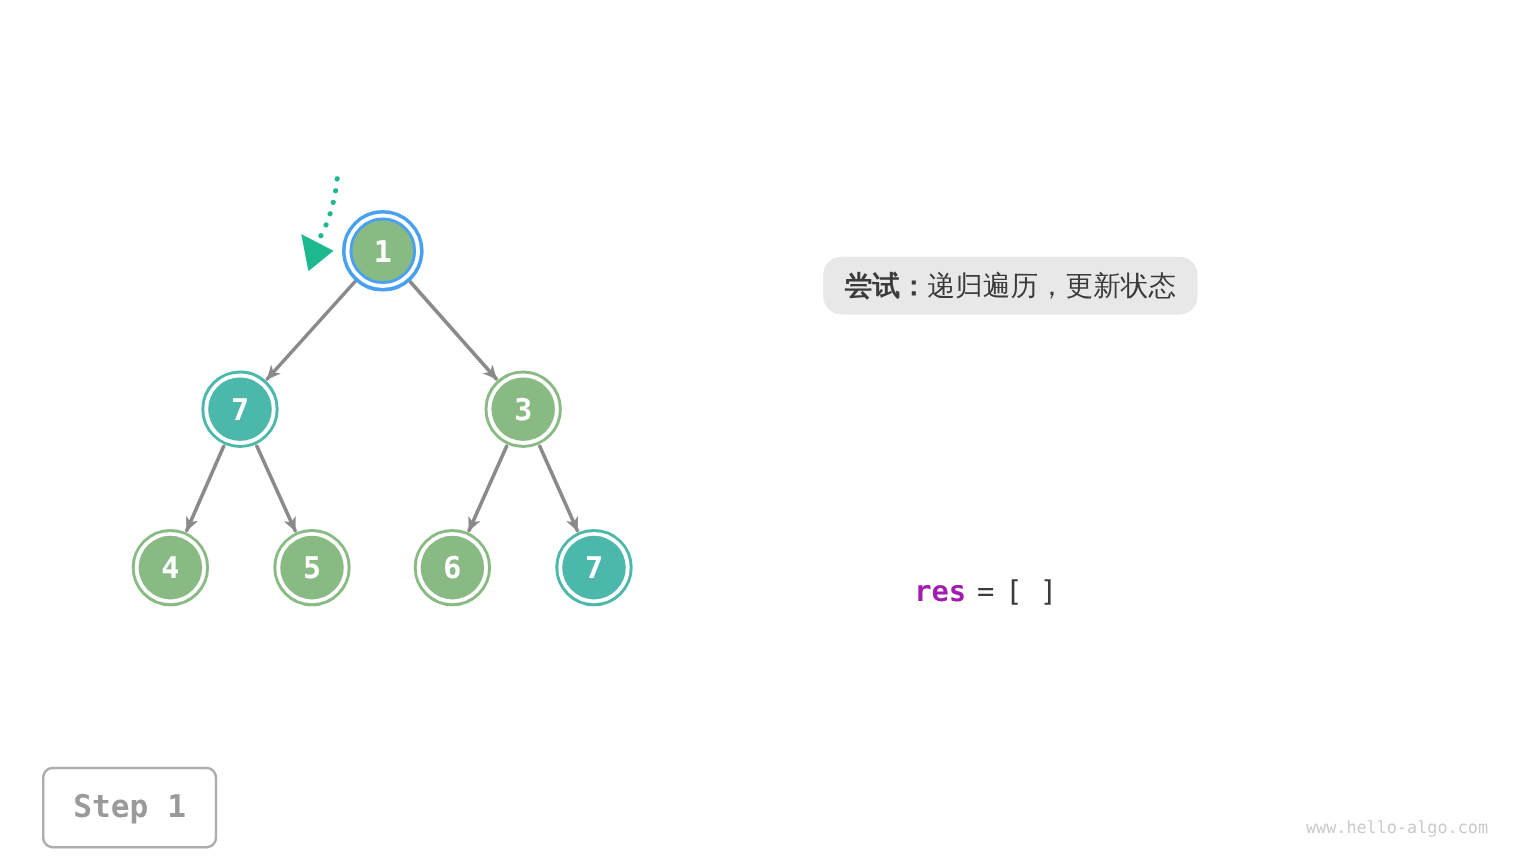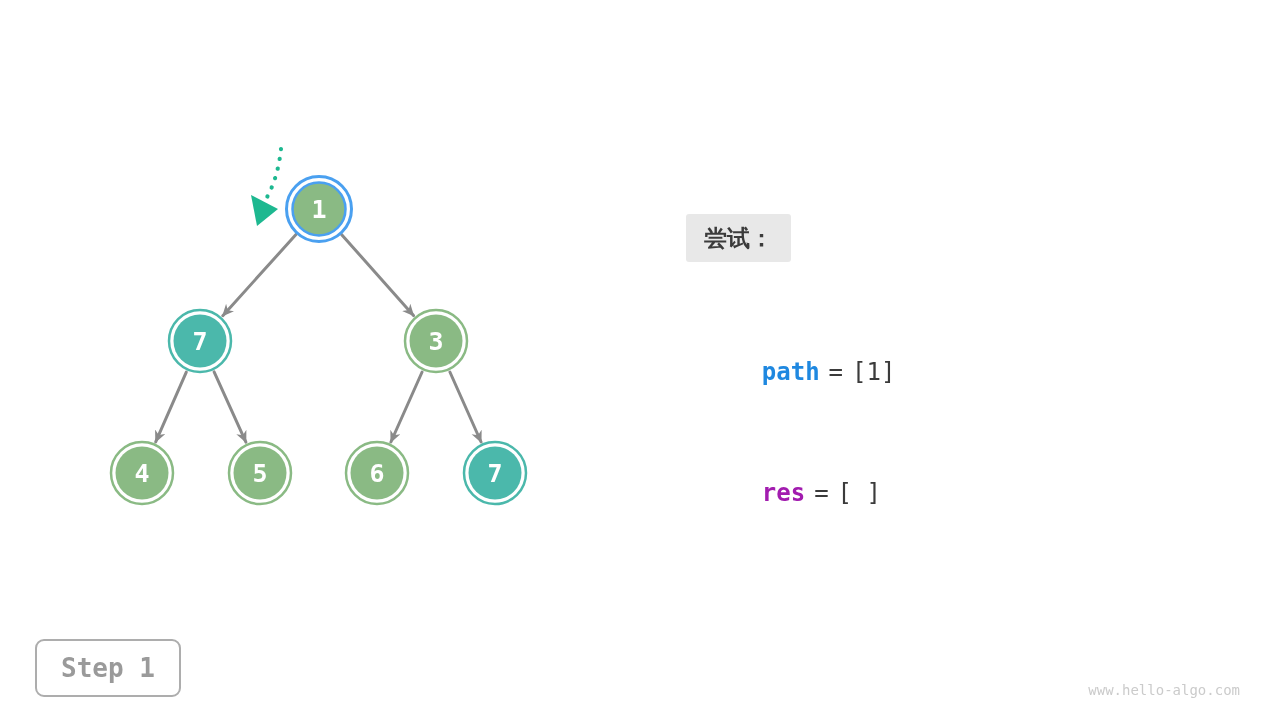--- a/index.html
+++ b/index.html
@@ -28,21 +28,21 @@
     text-anchor: middle;
   }
   
   .try-box {
     position: absolute;
     left: 686px;
     top: 214px;
     height: 48px;
     padding: 0 18px;
     background: #e8e8e8;
-    border-radius: 3px;
+    border-radius: 15px;
     display: flex;
     align-items: center;
     font-size: 23px;
     color: #3b3b3b;
     white-space: pre;
     text-align: center;
   }
   .back-line {
     position: absolute;
     left: 704px;
@@ -65,21 +65,21 @@
   .var-name { font-weight: bold; }
   .code-line.path .var-name { color: #1f88e0; }
   .code-line.res  .var-name { color: #a21caf; }
   .code-op { padding: 0 9px; }
   
   .step-box {
     position: absolute;
     left: 35px;
     top: 639px;
     width: 146px;
-    height: 58px;
+    height: 68px;
     box-sizing: border-box;
     background: #ffffff;
     border: 2px solid #adadad;
     border-radius: 9px;
     display: flex;
     align-items: center;
     justify-content: center;
     font-family: "DejaVu Sans Mono", monospace;
     font-weight: bold;
     font-size: 26px;
@@ -158,27 +158,24 @@
     </g>
 
     <g>
       <circle cx="495" cy="473" r="31" fill="#ffffff" stroke="#4bb8ab" stroke-width="2.5"></circle>
       <circle cx="495" cy="473" r="26.5" fill="#4bb8ab"></circle>
       <text class="node-label" x="495" y="482">7</text>
     </g>
   </svg>
 
   <div class="try-box">
-    <span class="kw">尝试：</span>
+    <span class="kw">尝试：</span><span>递归遍历，更新状态</span>
   </div>
 
 
-  <div class="code-line path">
-    <span class="var-name">path</span><span class="code-op">=</span><span>[1]</span>
-  </div>
 
   <div class="code-line res">
     <span class="var-name">res</span><span class="code-op">=</span><span>[ ]</span>
   </div>
 
   <div class="step-box">
     <span>Step 1</span>
   </div>
 
   <div class="watermark">www.hello-algo.com</div>

